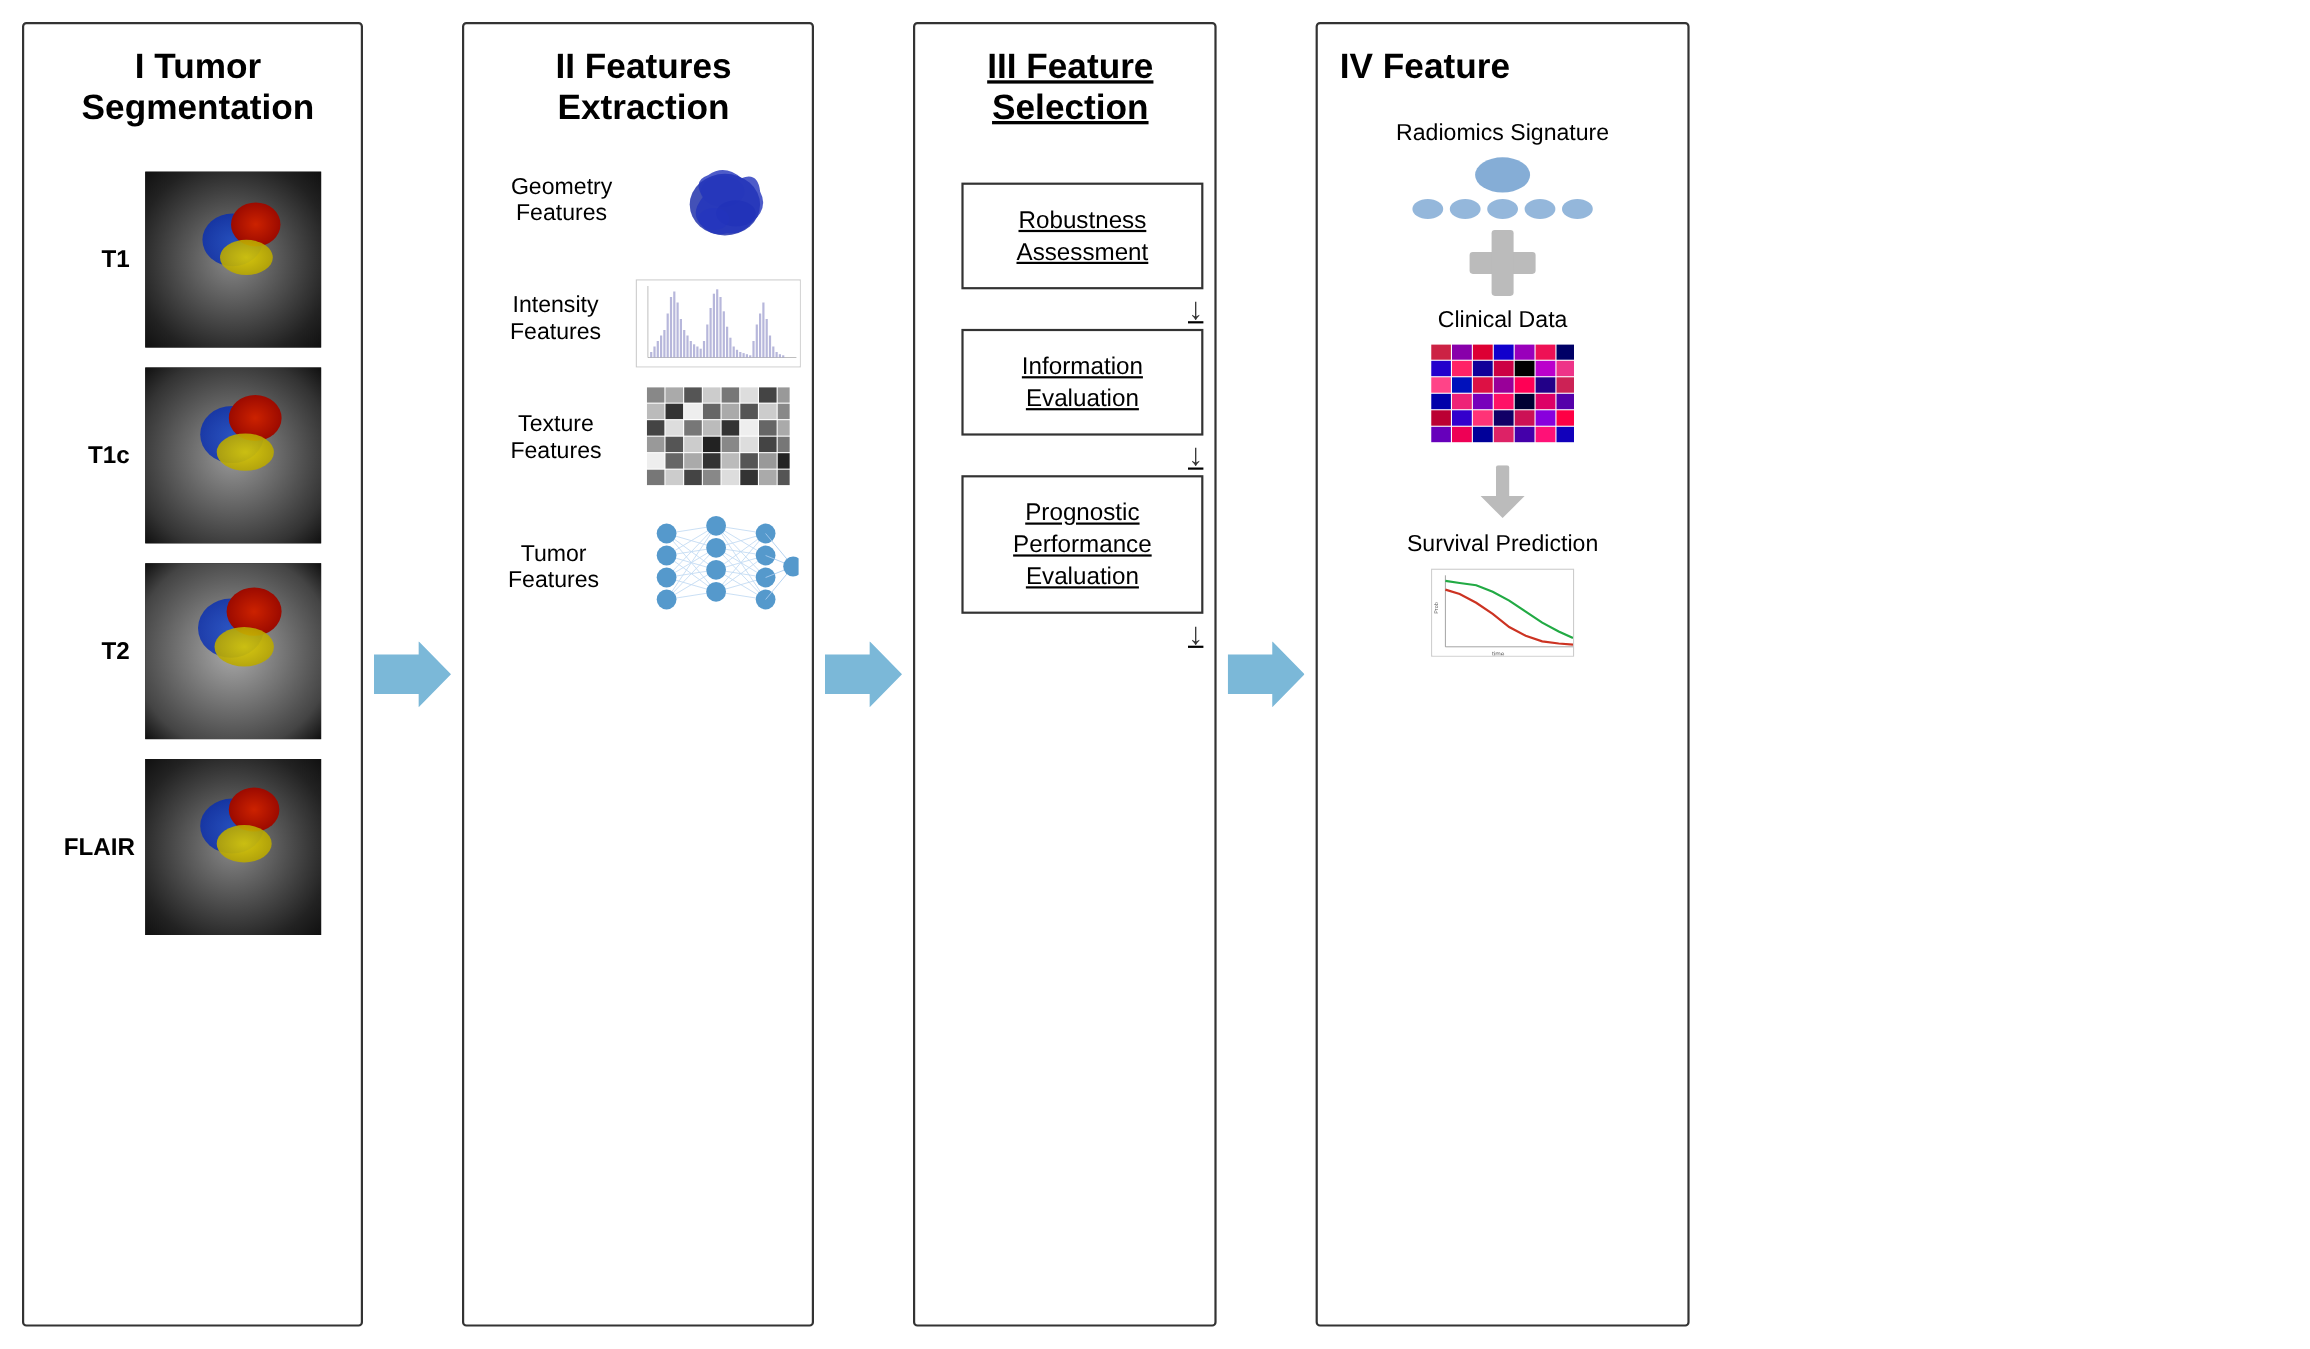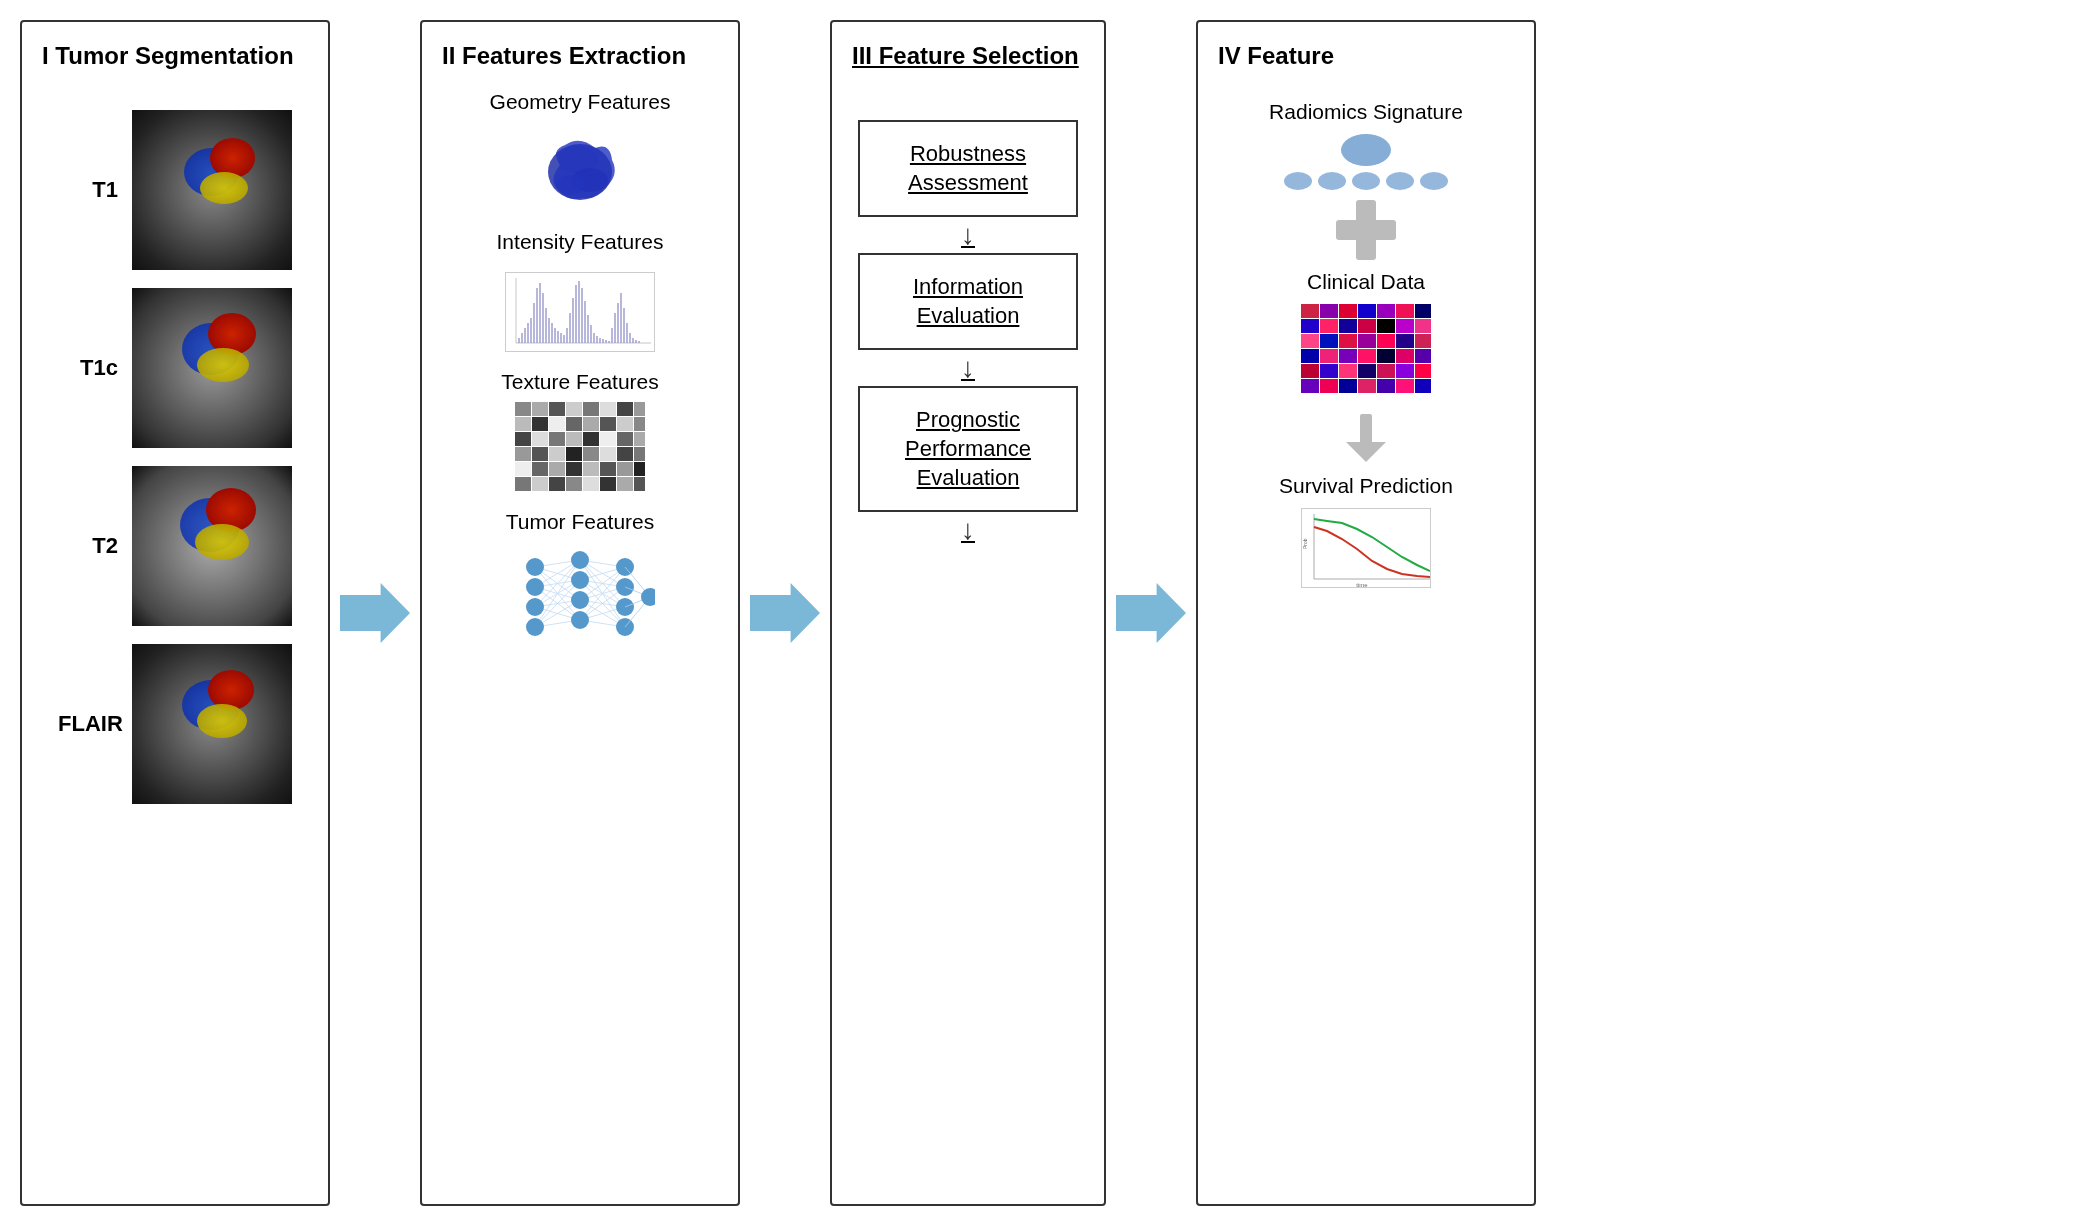--- a/index.html
+++ b/index.html
@@ -22,21 +22,21 @@
     .section {
       border: 2px solid #333;
       border-radius: 4px;
       display: flex;
       flex-direction: column;
       align-items: center;
       padding: 20px 10px;
       position: relative;
     }
     .section-title {
-      font-size: 24px;
+      font-size: 32px;
       font-weight: bold;
       text-align: center;
       margin-bottom: 20px;
       align-self: flex-start;
       padding-left: 10px;
     }
     
     .section-1 {
       width: 310px;
       flex-shrink: 0;
@@ -96,21 +96,21 @@
       border-radius: 50%;
       opacity: 0.9;
     }
     
     .section-2 {
       width: 320px;
       flex-shrink: 0;
     }
     .feature-item {
       display: flex;
-      flex-direction: column;
+      flex-direction: row;
       align-items: center;
       margin-bottom: 8px;
       width: 100%;
     }
     .feature-label {
       font-size: 21px;
       margin-bottom: 8px;
       text-align: center;
     }
     .feature-visual {
@@ -132,21 +132,21 @@
 
     
     .section-3 {
       width: 276px;
       flex-shrink: 0;
       text-decoration: underline;
     }
     .feature-selection-flow {
       display: flex;
       flex-direction: column;
-      align-items: center;
+      align-items: flex-end;
       gap: 0px;
       margin-top: 30px;
       width: 100%;
     }
     .fs-box {
       border: 2.5px solid #333;
       padding: 18px 20px;
       text-align: center;
       font-size: 22px;
       font-weight: normal;

